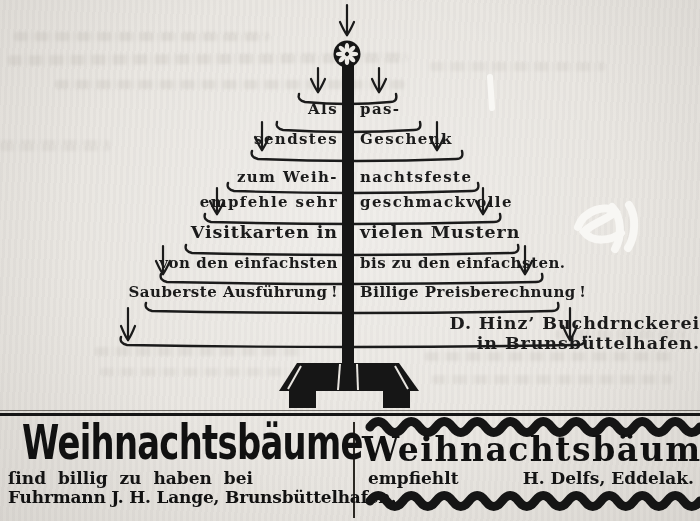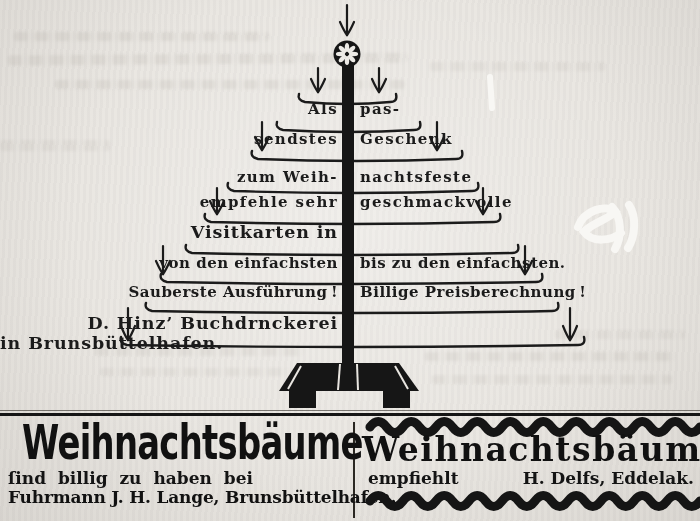--- a/index.html
+++ b/index.html
@@ -17,21 +17,21 @@
   .ghost{
     position:absolute;
     background:repeating-linear-gradient(90deg, rgba(138,131,122,0.22) 0 13px, rgba(138,131,122,0.05) 13px 21px);
     filter:blur(1.6px);
     opacity:.55;
     border-radius:3px;
   }
   svg.art{position:absolute;left:0;top:0;z-index:1;}
   .tree-row{
     position:absolute;left:0;width:700px;
-    display:flex;align-items:flex-start;
+    display:flex;align-items:flex-end;
     z-index:2;
     font-weight:bold;
     font-size:15px;line-height:18px;
     letter-spacing:1.4px;
   }
   .tree-row .lcell{width:338px;text-align:right;}
   .tree-row .gap{width:22px;}
   .tree-row .rcell{flex:1;text-align:left;}
   .tree-row.tight{letter-spacing:0.5px;}
   .tree-row.big{font-size:17.5px;line-height:20px;letter-spacing:0.9px;}
@@ -208,20 +208,21 @@
     <span class="rcell">nachtsfeste</span>
   </div>
   <div class="tree-row" style="top:193px;">
     <span class="lcell">empfehle sehr</span>
       <span class="gap"></span>
     <span class="rcell">geschmackvolle</span>
   </div>
   <div class="tree-row big" style="top:222px;">
     <span class="lcell">Visitkarten in</span>
       <span class="gap"></span>
+    <span class="rcell">vielen Mustern</span>
   </div>
   <div class="tree-row tight" style="top:254px;">
     <span class="lcell">von den einfachsten</span>
       <span class="gap"></span>
     <span class="rcell">bis zu den einfachsten.</span>
   </div>
   <div class="tree-row tight" style="top:283px;">
     <span class="lcell">Sauberste Ausführung !</span>
       <span class="gap"></span>
     <span class="rcell">Billige Preisberechnung !</span>

